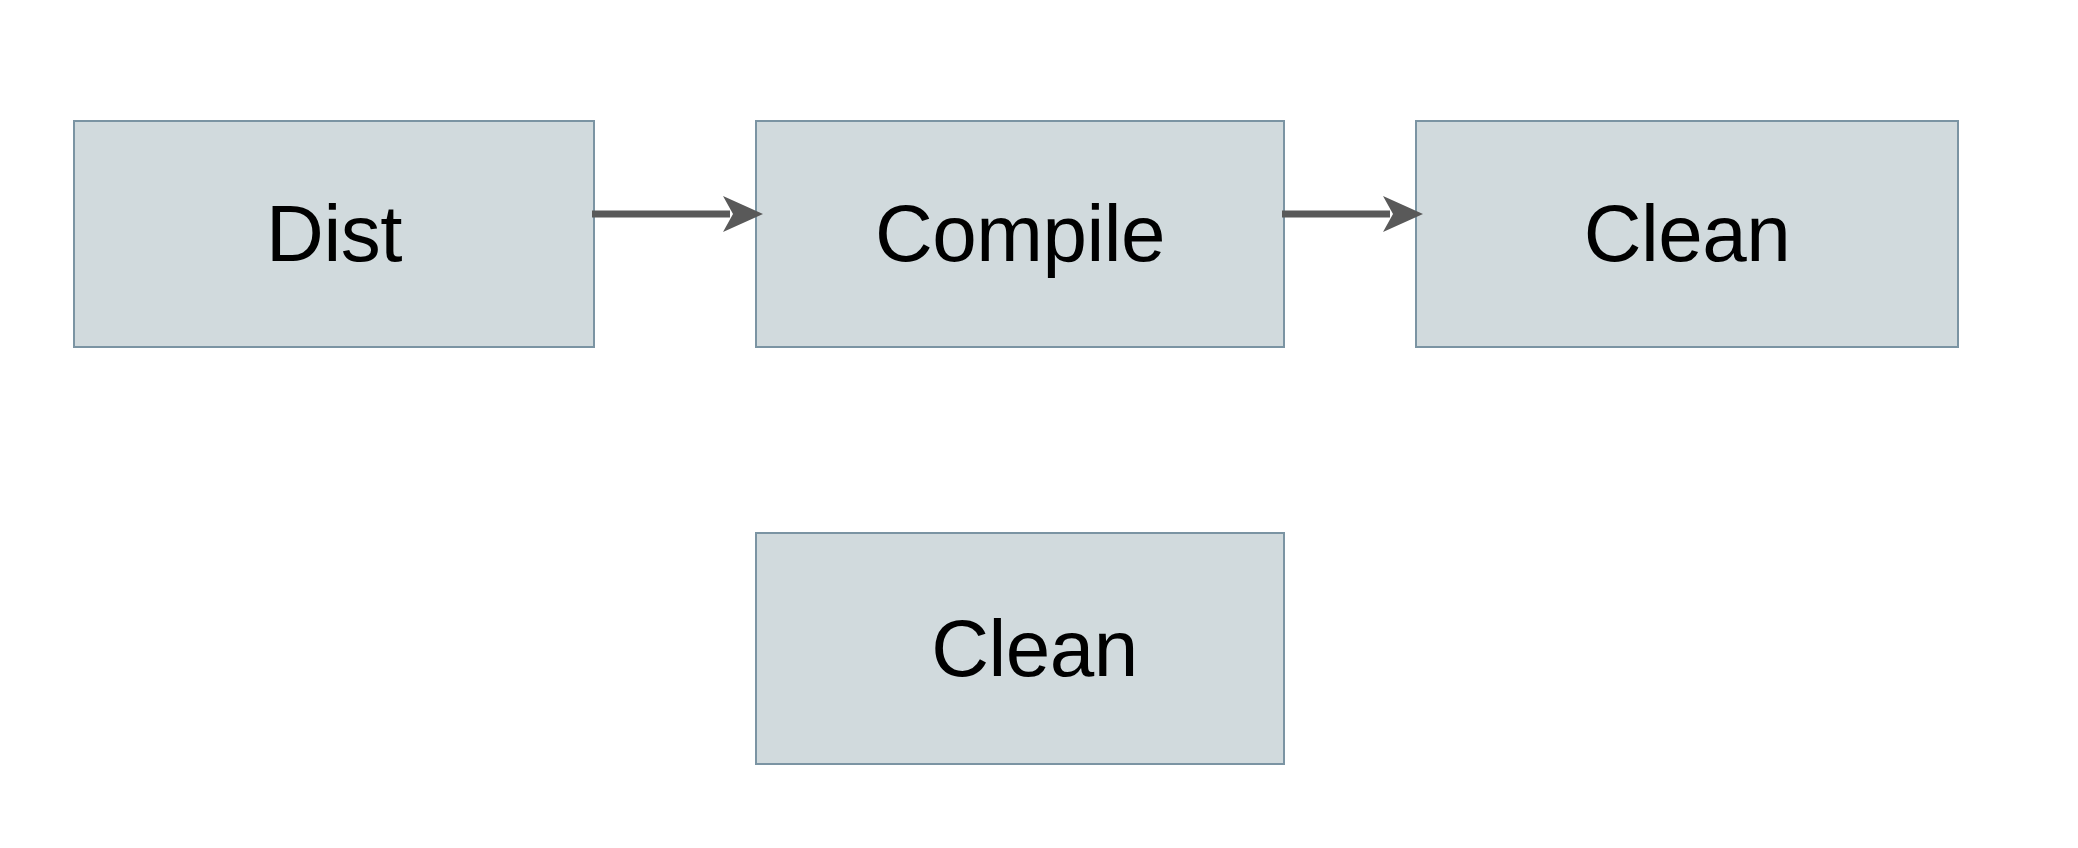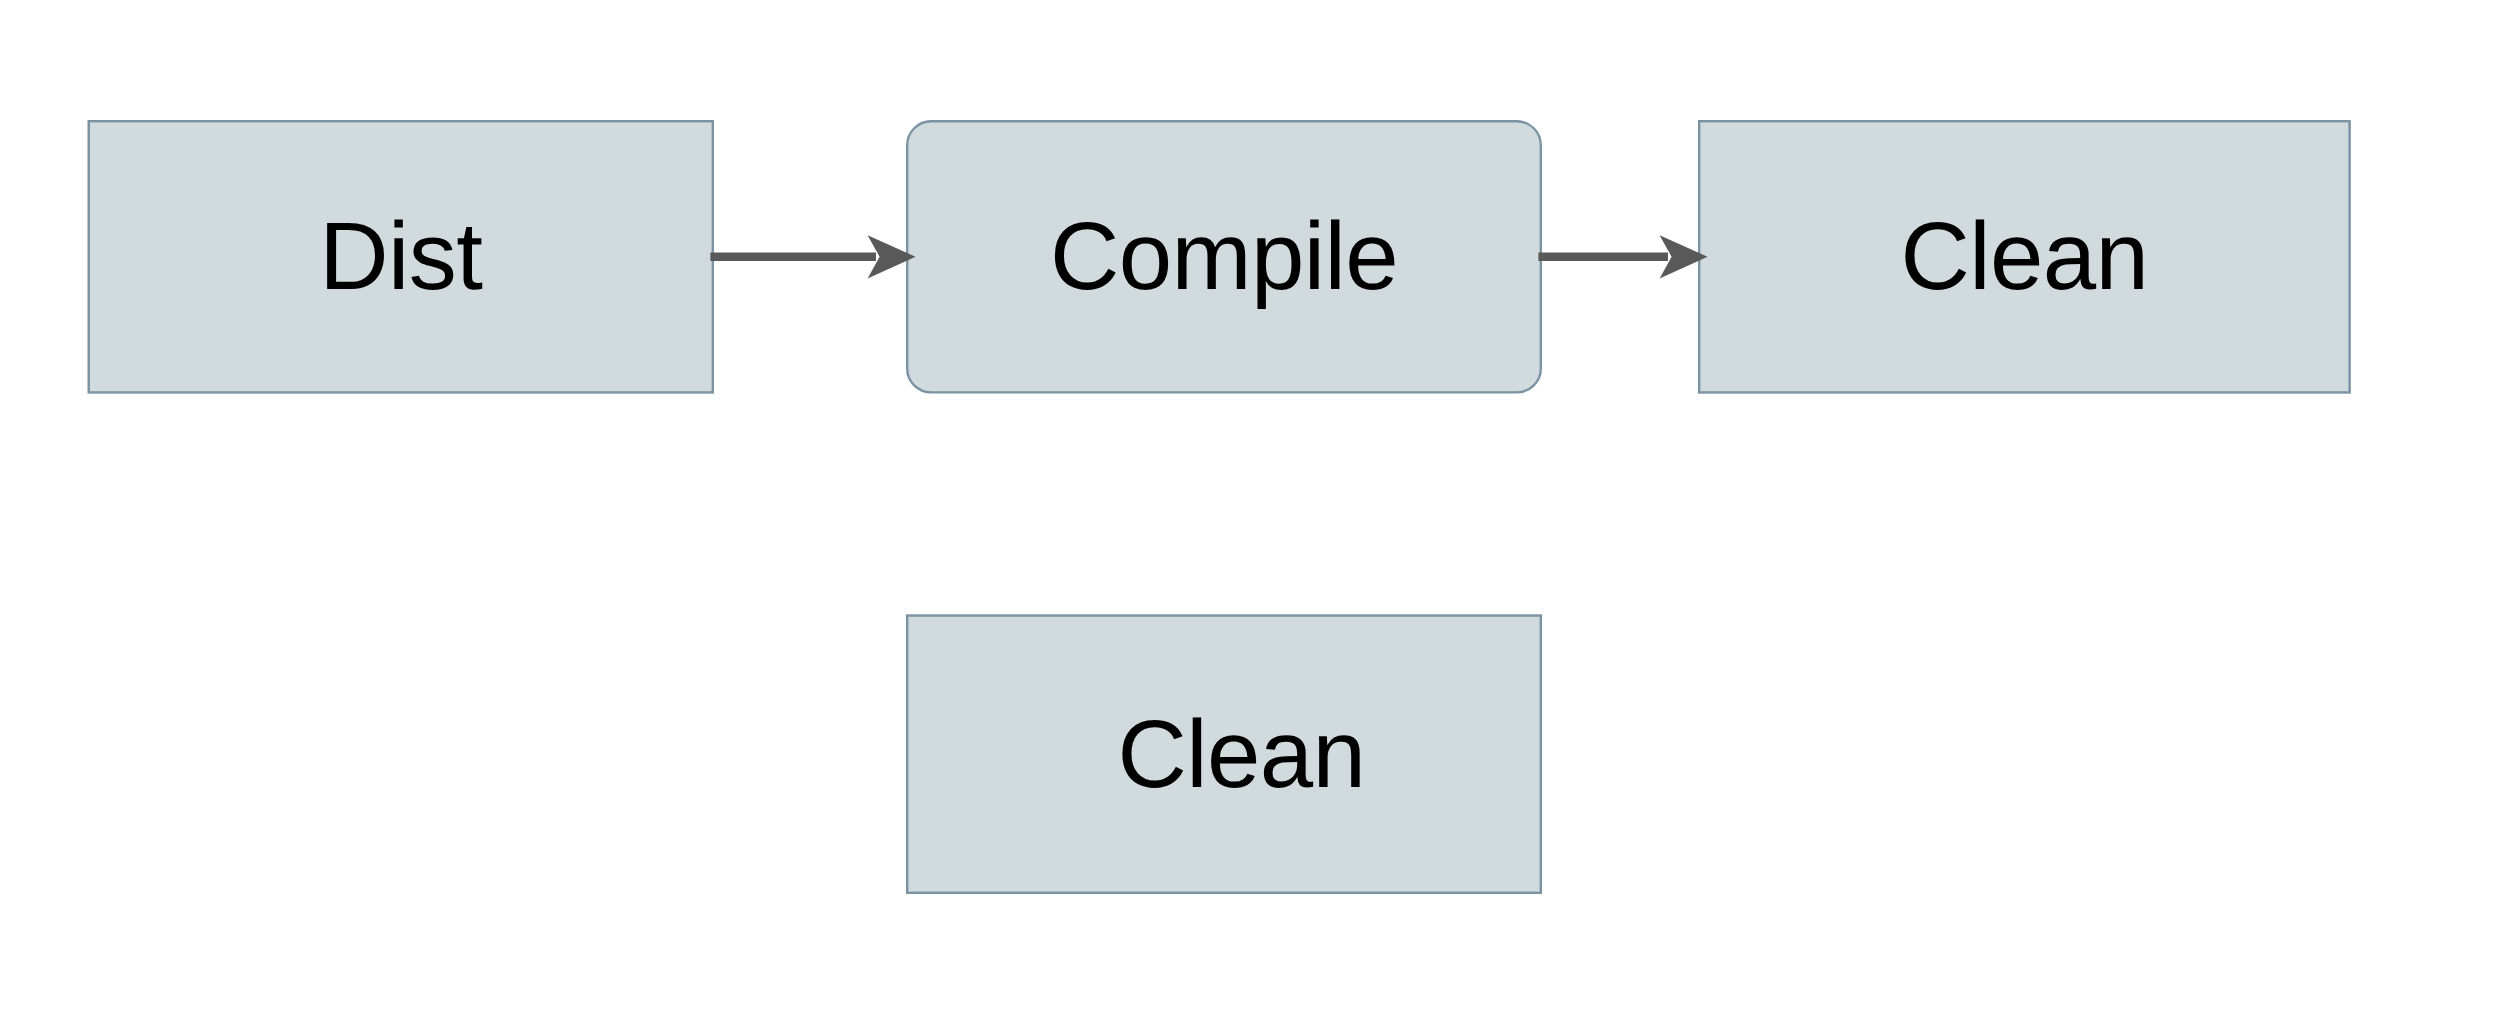--- a/index.html
+++ b/index.html
@@ -19,37 +19,38 @@
     overflow: hidden;
   }
   .node {
     position: absolute;
     box-sizing: border-box;
     background: #d1dadd;
     border: 2px solid #7b94a3;
     display: flex;
     align-items: center;
     justify-content: center;
+    margin-top: 20px;
   }
   .node-label {
     font-family: "Liberation Sans", sans-serif;
     font-size: 80px;
     line-height: 1;
     color: #000000;
     font-weight: 400;
     letter-spacing: -0.5px;
     white-space: nowrap;
     user-select: none;
   }
   .edge {
     position: absolute;
     pointer-events: none;
   }
   #node-dist   { left: 73px;   top: 100px; width: 522px; height: 228px; }
-  #node-compile{ left: 755px;  top: 100px; width: 530px; height: 228px; border-radius: 21px; }
+  #node-compile{ left: 755px;  top: 100px; width: 530px; height: 228px; }
   #node-init   { left: 1415px; top: 100px; width: 544px; height: 228px; }
   #node-clean  { left: 755px;  top: 512px; width: 530px; height: 233px; padding-left: 29px; }
 
   #edge-dist-compile { left: 590px;  top: 190px; width: 175px; height: 50px; }
   #edge-compile-init { left: 1280px; top: 190px; width: 145px; height: 50px; }
 </style>
 </head>
 <body>
 
 <div id="canvas">

